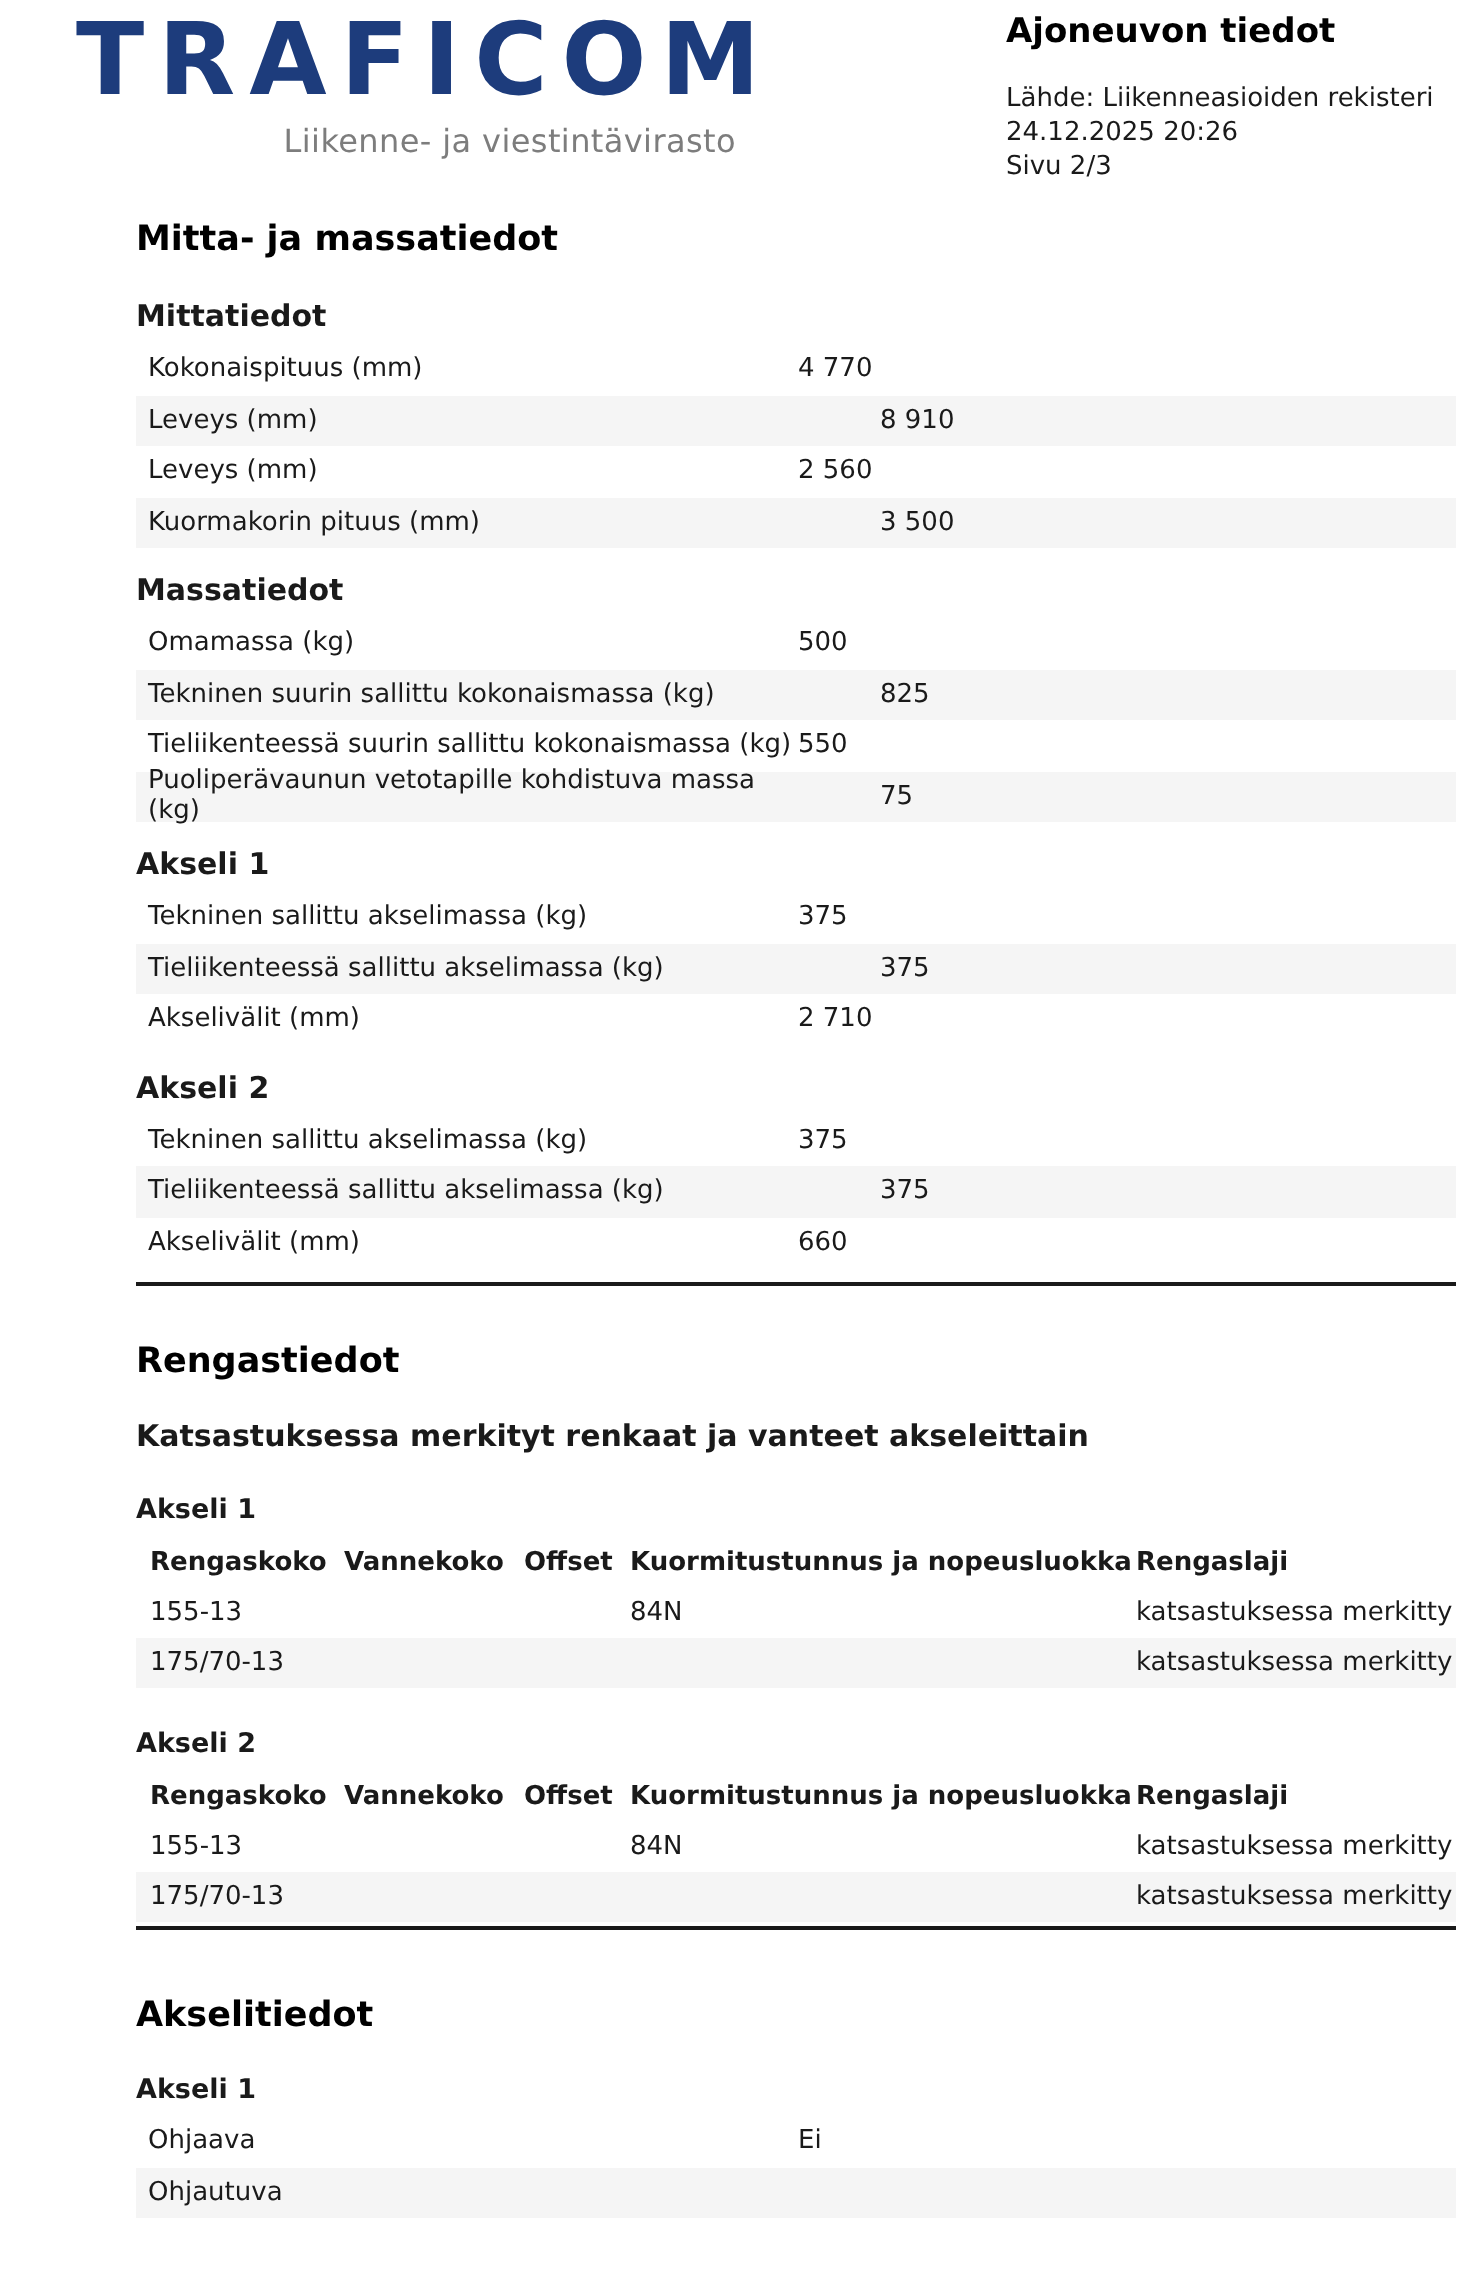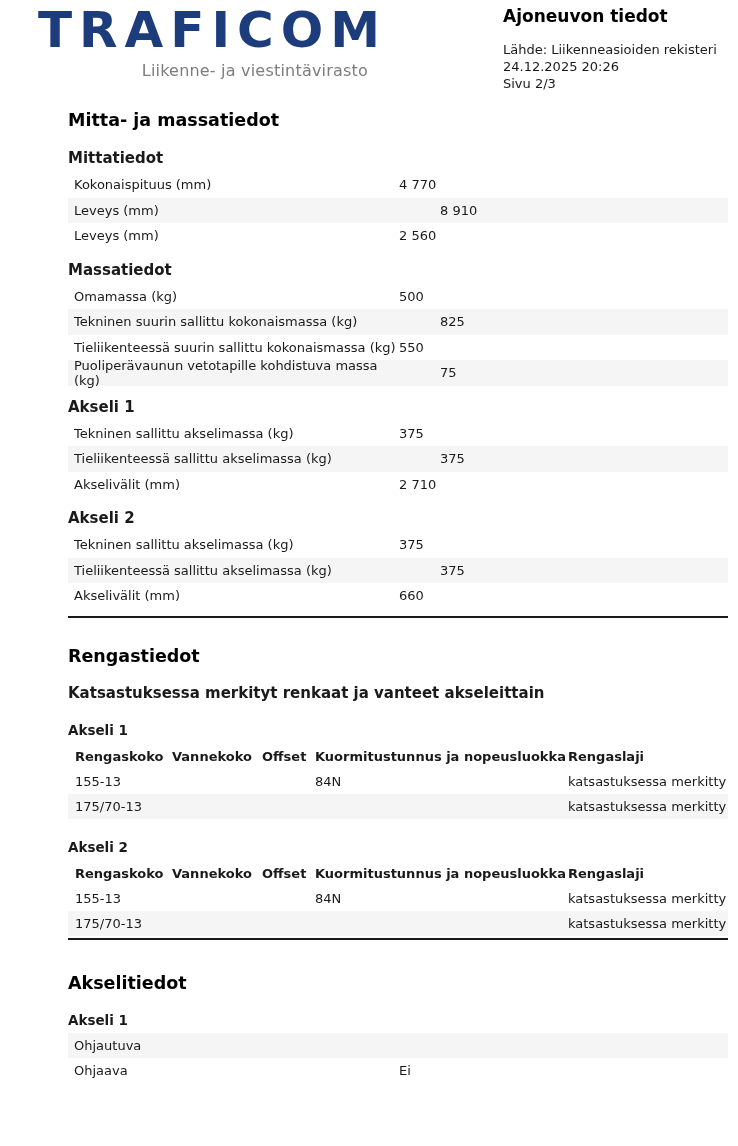--- a/index.html
+++ b/index.html
@@ -77,20 +77,24 @@
         <div class="kv-value">4 770</div>
       </div>
       <div class="kv-row alt">
         <div class="kv-label">Leveys (mm)</div>
         <div class="kv-value">8 910</div>
       </div>
       <div class="kv-row">
         <div class="kv-label">Leveys (mm)</div>
         <div class="kv-value">2 560</div>
       </div>
+      <div class="kv-row alt">
+        <div class="kv-label">Kuormakorin pituus (mm)</div>
+        <div class="kv-value">3 500</div>
+      </div>
     </div>
 
     <div class="grp">
       <div class="grp-title">Massatiedot</div>
       <div class="kv-row">
         <div class="kv-label">Omamassa (kg)</div>
         <div class="kv-value">500</div>
       </div>
       <div class="kv-row alt">
         <div class="kv-label">Tekninen suurin sallittu kokonaismassa (kg)</div>
@@ -192,24 +196,24 @@
         <div>katsastuksessa merkitty</div>
       </div>
     </div>
 
     <hr class="rule2">
 
     <div class="sec-title akselit-title">Akselitiedot</div>
 
     <div>
       <div class="axle-title akseli-info">Akseli 1</div>
+      <div class="kv-row">
+        <div class="kv-label">Ohjaava</div>
+        <div class="kv-value">Ei</div>
+      </div>
       <div class="kv-row alt">
         <div class="kv-label">Ohjautuva</div>
         <div class="kv-value"></div>
       </div>
-      <div class="kv-row">
-        <div class="kv-label">Ohjaava</div>
-        <div class="kv-value">Ei</div>
-      </div>
     </div>
 
   </main>
 </div>
 
 </body></html>

